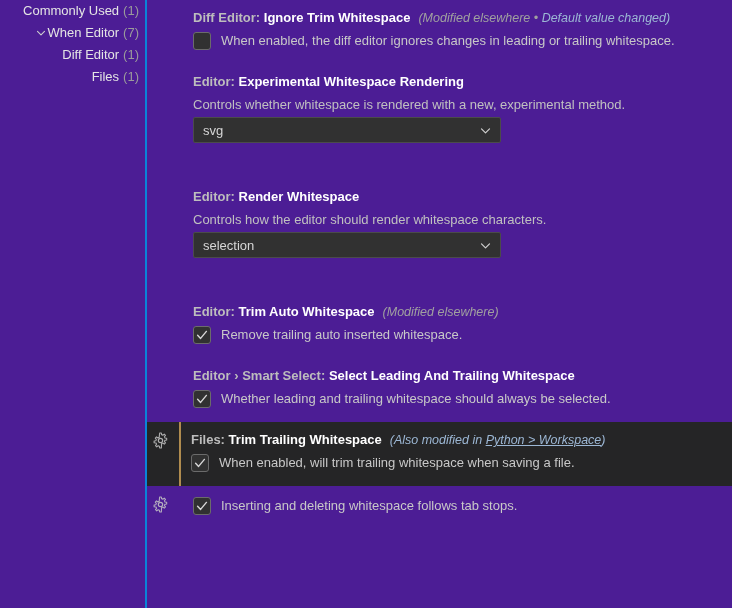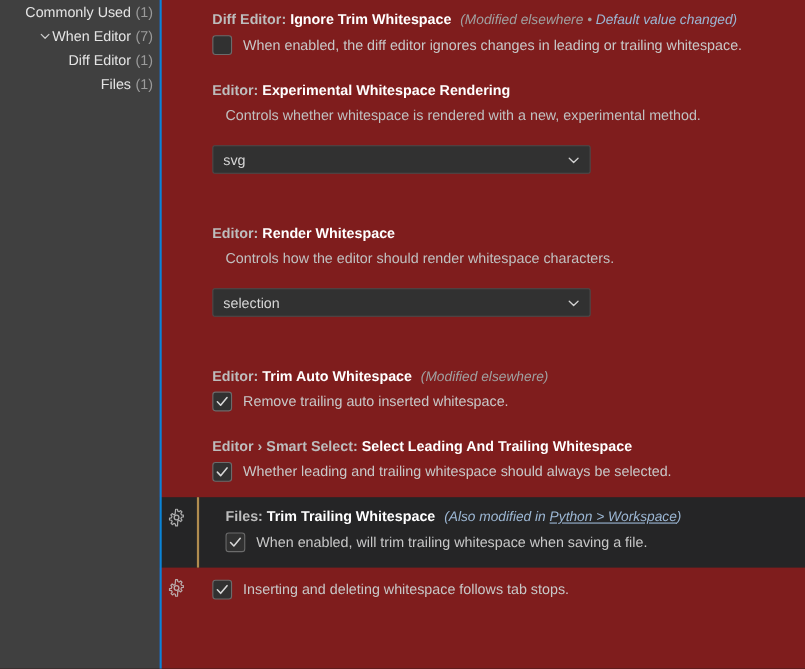--- a/index.html
+++ b/index.html
@@ -23,21 +23,21 @@
     width: 732px;
     height: 608px;
     position: relative;
   }
 
   
   #toc {
     width: 145px;
     min-width: 145px;
     height: 608px;
-    background: #404040;
+    background: #4c1d95;
     box-sizing: border-box;
     padding-top: 0px;
     position: relative;
     overflow: hidden;
   }
   .toc-item {
     height: 22px;
     line-height: 22px;
     font-size: 13px;
     color: #cccccc;
@@ -72,21 +72,21 @@
     width: 2px;
     height: 608px;
     background: #0a84d8;
     z-index: 6;
   }
 
   
   #settings-list {
     flex: 1;
     height: 608px;
-    background: #7f1d1d;
+    background: #4c1d95;
     position: relative;
     overflow: hidden;
   }
 
   .setting-row {
     position: relative;
     box-sizing: border-box;
     padding: 0 0 0 0;
   }
   .setting-row .gutter {
@@ -107,21 +107,21 @@
   .gear svg { display: block; }
 
   .setting-body {
     margin-left: 36px;
     padding: 9px 14px 14px 0;
     position: relative;
     box-sizing: border-box;
   }
   .setting-row.modified .setting-body {
     border-left: 2px solid #b08c4f;
-    padding-left: 24px;
+    padding-left: 10px;
     margin-left: 34px;
   }
   .setting-row:not(.modified) .setting-body {
     padding-left: 12px;
   }
 
   .setting-row.highlight {
     background: #252526;
   }
 
@@ -151,21 +151,21 @@
   .tag-link {
     color: #9cb7d4;
     text-decoration: underline;
   }
   .tag-dot { color: #a0a0a0; }
 
   .setting-desc {
     font-size: 13px;
     line-height: 19px;
     color: #c0c0c0;
-    margin: 2px 0 0 12px;
+    margin: 2px 0 0 0;
   }
 
   
   .chk-row {
     display: flex;
     align-items: flex-end;
     margin-top: 1px;
   }
   .chkbox {
     width: 18px;
@@ -181,22 +181,22 @@
   }
   .chkbox svg { position: absolute; left: 1px; top: 1px; }
   .chk-label {
     font-size: 13px;
     line-height: 19px;
     color: #c8c8c8;
   }
 
   
   .select-box {
-    margin-top: 18px;
-    width: 344px;
+    margin-top: 3px;
+    width: 308px;
     height: 26px;
     box-sizing: border-box;
     background: #313131;
     border: 1px solid #4b4b4b;
     border-radius: 2px;
     display: flex;
     align-items: center;
     justify-content: space-between;
     padding: 0 8px 0 9px;
   }

